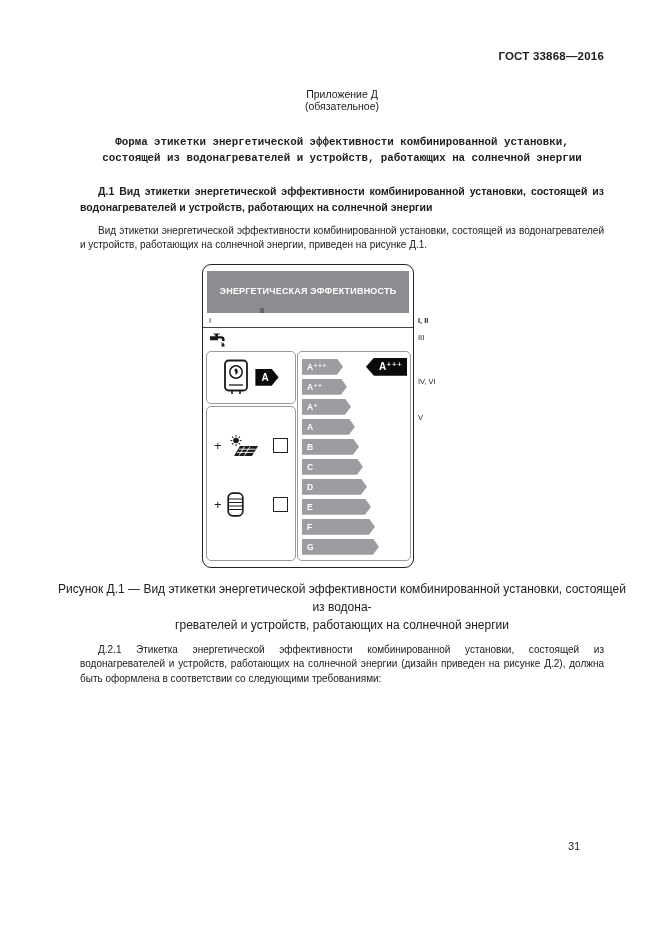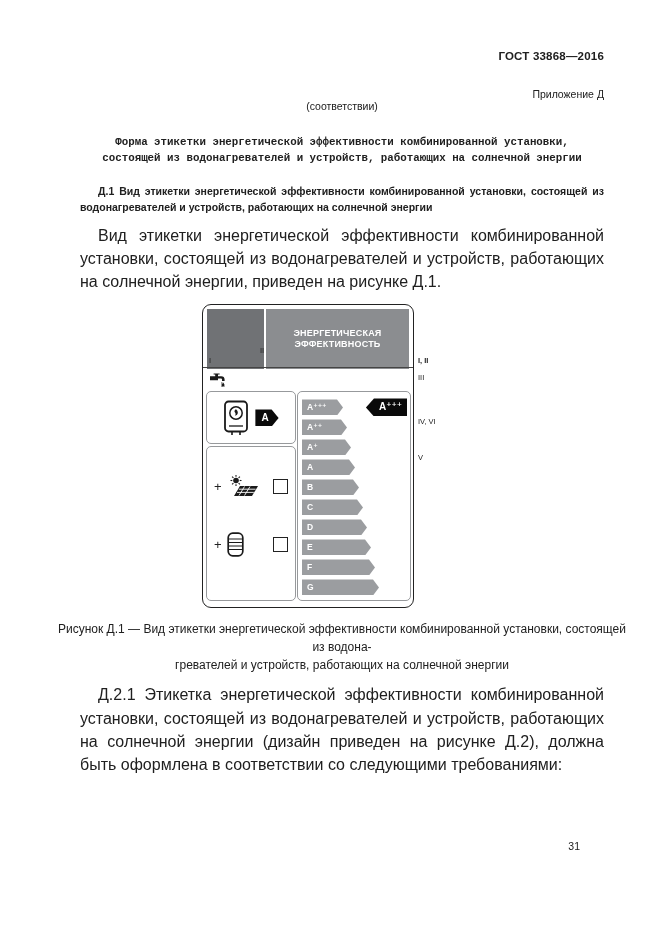--- a/index.html
+++ b/index.html
@@ -6,29 +6,29 @@
   body {
     width: 661px; height: 935px;
     background: #ffffff;
     font-family: "Liberation Sans", "DejaVu Sans", sans-serif;
     color: #202020;
     position: relative;
     overflow: hidden;
   }
   .page { position: absolute; inset: 0; padding: 50px 57px 0 80px; }
   .doc-number { text-align: right; font-weight: bold; font-size: 11.5px; letter-spacing: .2px; }
-  .annex-name { margin-top: 26px; text-align: right; font-size: 10.5px; }
+  .annex-name { margin-top: 26px; text-align: center; font-size: 10.5px; }
   .annex-kind { text-align: center; font-size: 10.5px; }
   .main-title { margin-top: 22px; text-align: center; font-weight: bold; font-size: 10.8px; line-height: 1.5; font-family: Liberation Mono, monospace; }
   .sec-heading { margin-top: 18px; font-weight: bold; font-size: 10.5px; line-height: 1.45; text-align: justify; text-indent: 18px; }
-  .body-para { margin-top: 9px; font-size: 16px; line-height: 1.45; text-align: justify; text-indent: 18px; }
+  .body-para { margin-top: 9px; font-size: 10px; line-height: 1.45; text-align: justify; text-indent: 18px; }
 
   .figure-area { position: relative; margin-top: 11px; height: 306px; }
   .label-figure { position: absolute; left: 122px; top: 0; width: 210px; height: 302px; border: 1.6px solid #222; border-radius: 9px; background: #fff; }
-  .lf-header { position: absolute; top: 4px; left: 4px; right: 4px; height: 60px; display: flex; gap: 2px; }
+  .lf-header { position: absolute; top: 4px; left: 4px; right: 4px; height: 44px; display: flex; gap: 2px; flex-direction: column; }
   .lf-logo { width: 57px; background: #707275; }
   .lf-titlebox { flex: 1; background: #8b8d90; color: #fff; font-weight: bold; font-size: 9px; line-height: 1.3; display: flex; align-items: center; justify-content: center; text-align: center; padding: 0 4px; letter-spacing: .2px; }
   .lf-roman { position: absolute; font-size: 7.5px; color: #222; }
   .lf-rule { position: absolute; top: 62px; left: 0; width: 100%; height: 0; border-top: 1px solid #444; }
   .lf-tap { position: absolute; top: 66px; left: 5px; width: 26px; height: 18px; }
   .tap-l { position: absolute; left: 13px; top: 10px; font-size: 7px; }
 
   .lf-panel { position: absolute; border: 1px solid #97999c; border-radius: 5px; background: #fff; }
   .panel-heater { left: 3px; top: 86px; width: 88px; height: 51px; display: flex; align-items: center; justify-content: center; gap: 6px; }
   .panel-options { left: 3px; top: 141px; width: 88px; height: 153px; }
@@ -56,21 +56,21 @@
   .page-num { position: absolute; top: 840px; right: 81px; font-size: 10.5px; }
 </style>
 </head>
 <body>
 
 <div class="page">
 
   <div class="doc-number">ГОСТ 33868—2016</div>
 
   <div class="annex-name">Приложение Д</div>
-  <div class="annex-kind">(соответствии)</div>
+  <div class="annex-kind">(обязательное)</div>
 
   <div class="main-title">
     <div>Форма этикетки энергетической эффективности комбинированной установки,</div>
     <div>состоящей из водонагревателей и устройств, работающих на солнечной энергии</div>
   </div>
 
   <div class="sec-heading">Д.1 Вид этикетки энергетической эффективности комбинированной установки, состоящей из водонагревателей и устройств, работающих на солнечной энергии</div>
   <div class="body-para">Вид этикетки энергетической эффективности комбинированной установки, состоящей из водонагревателей и устройств, работающих на солнечной энергии, приведен на рисунке Д.1.</div>
 
   <div class="figure-area">

